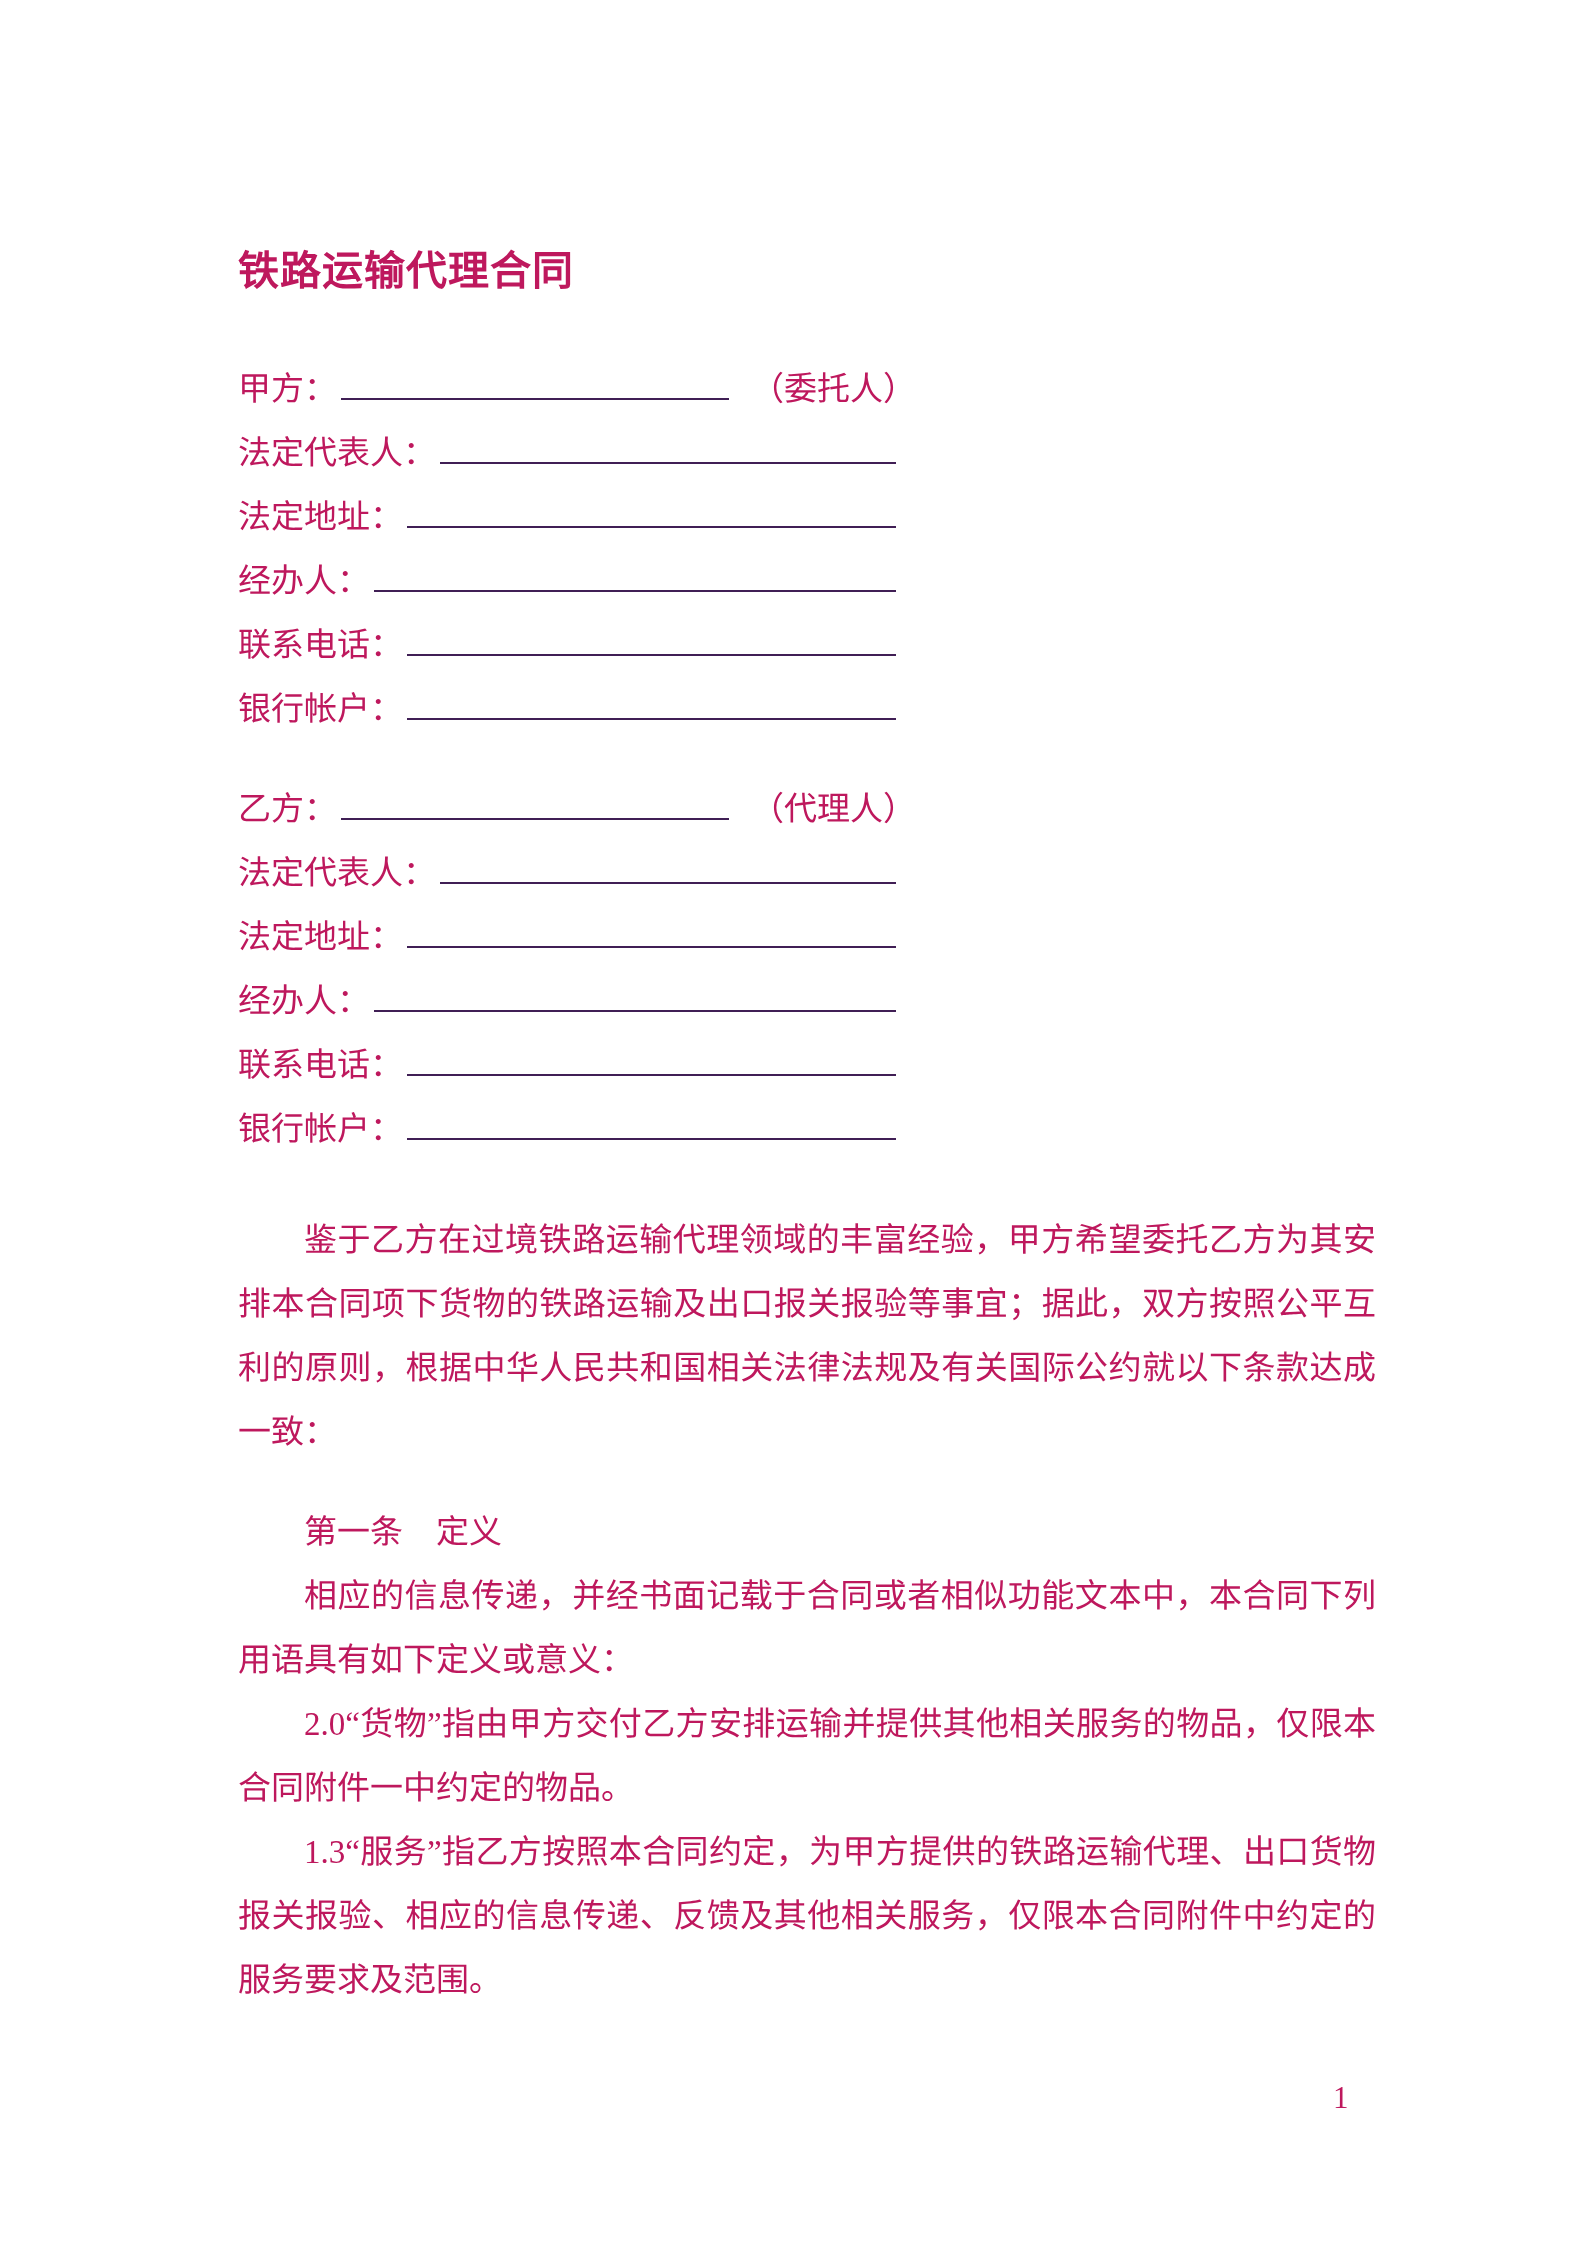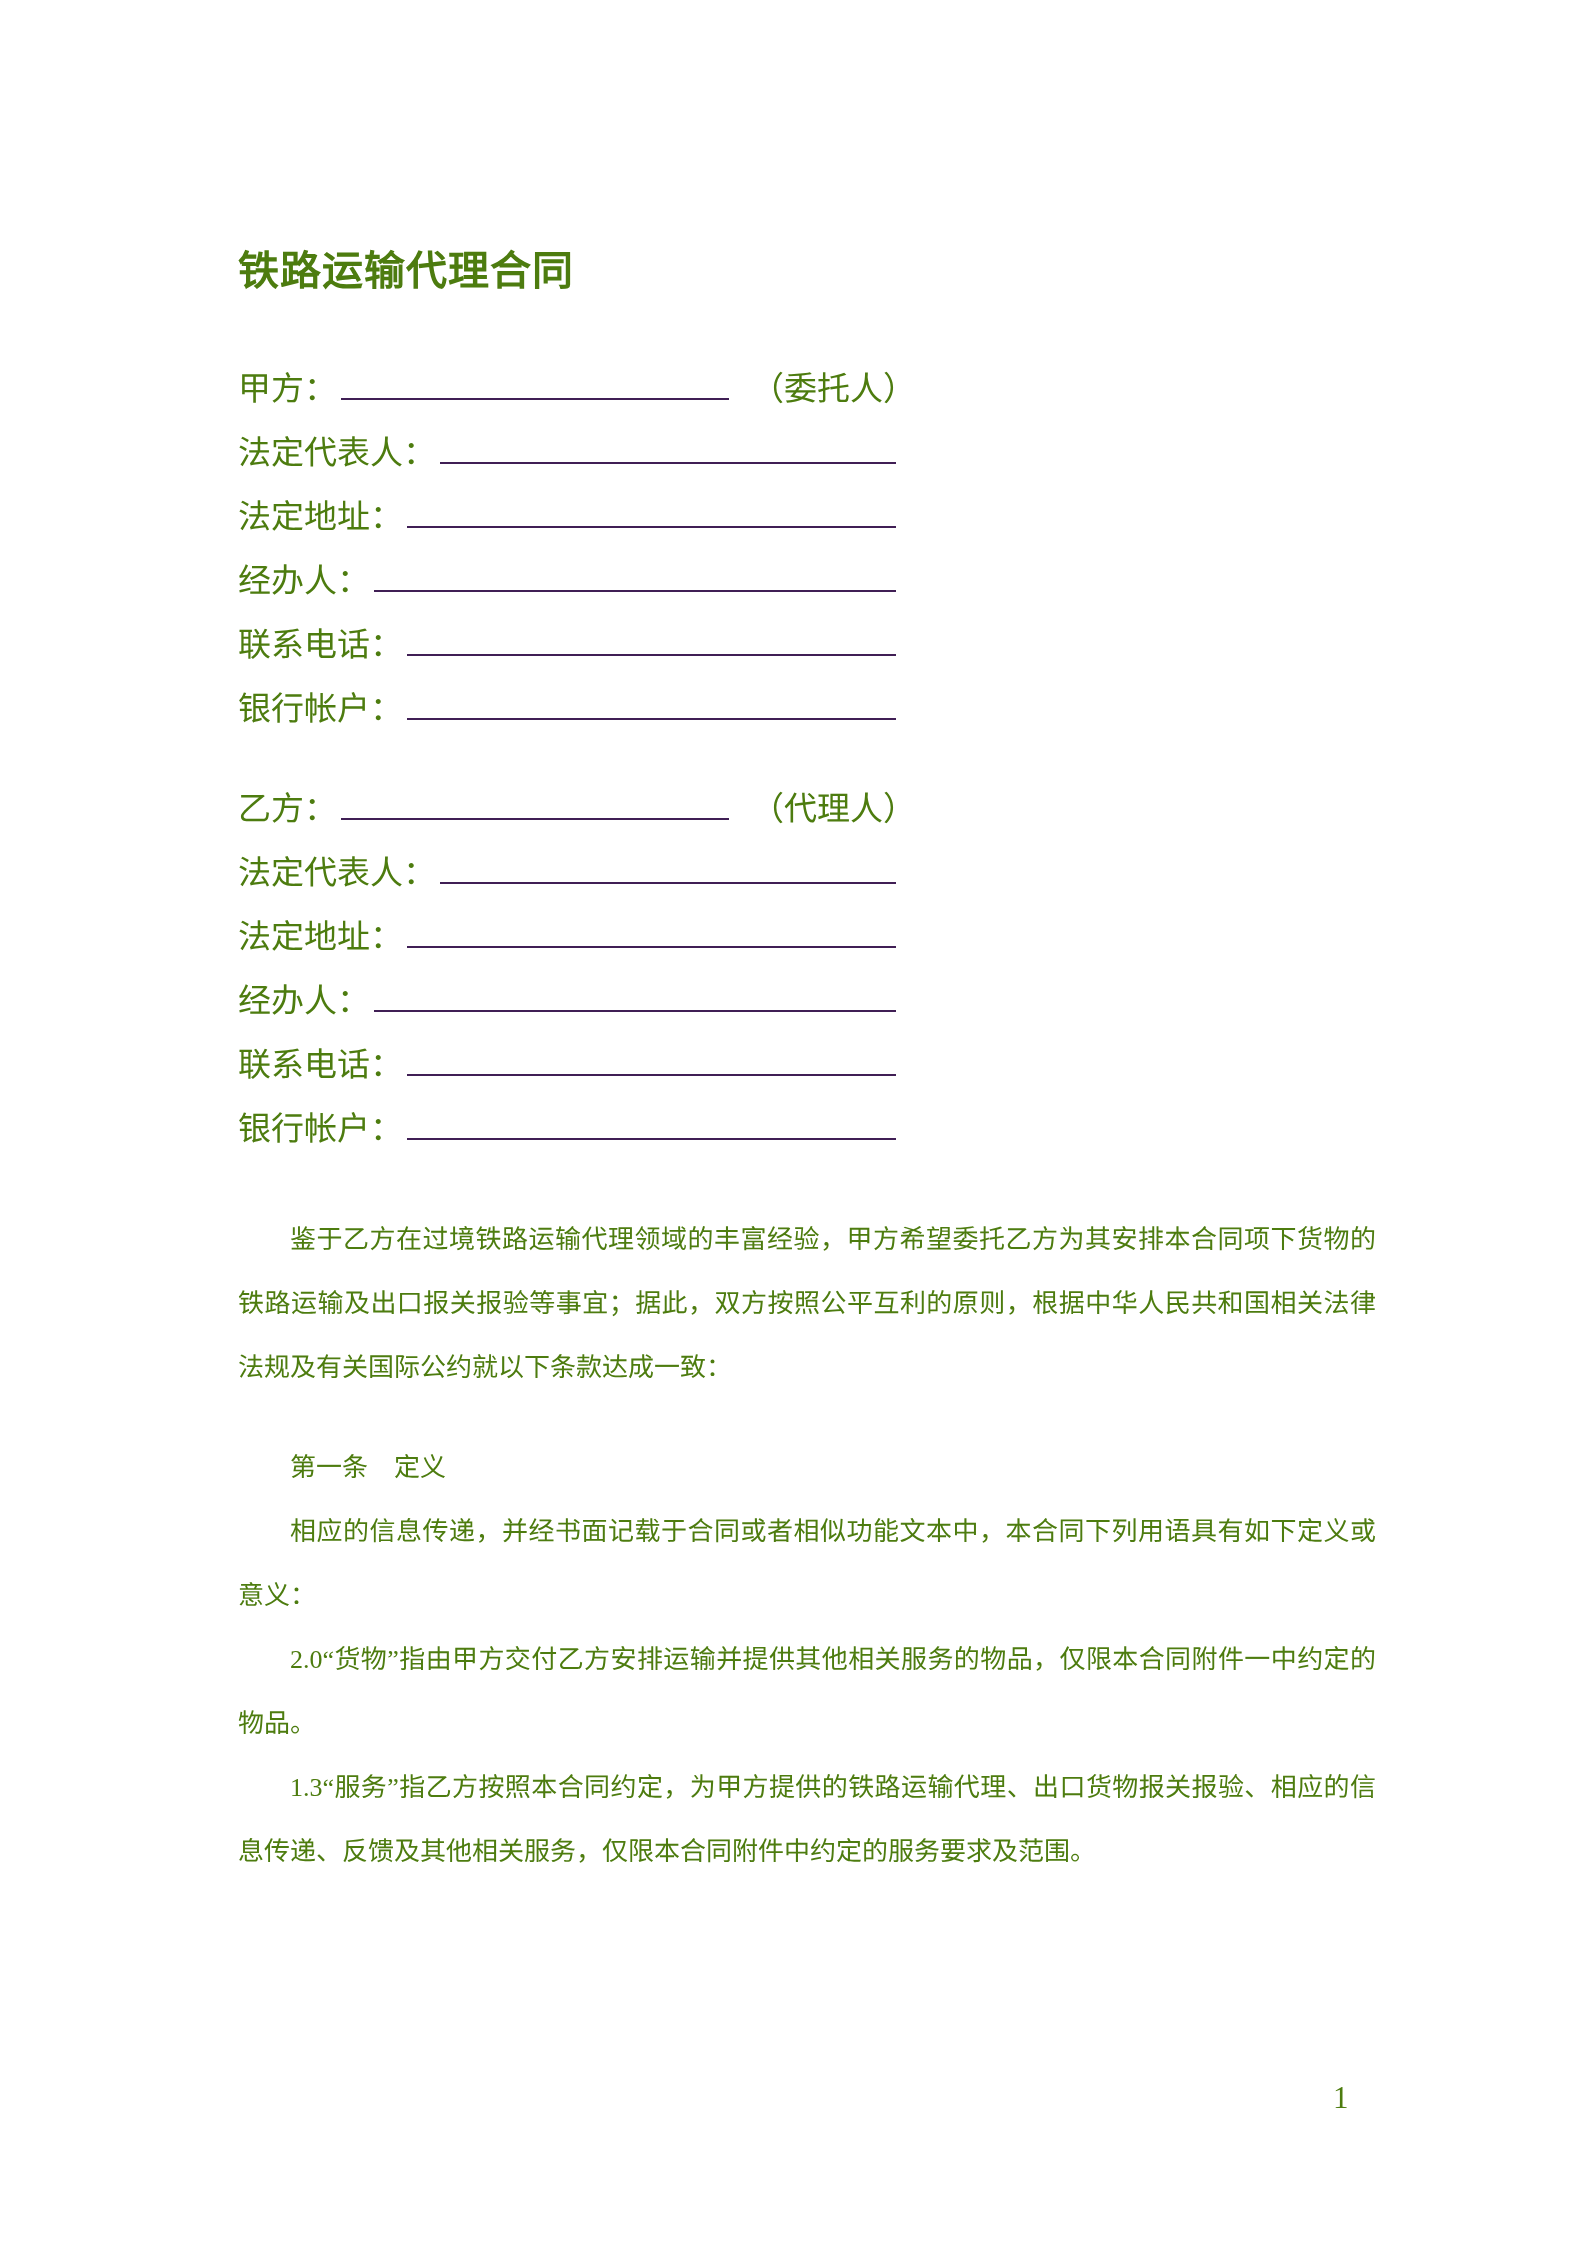--- a/index.html
+++ b/index.html
@@ -9,21 +9,21 @@
   }
   .page {
     position: relative;
     width: 1586px;
     height: 2244px;
     margin: 0 auto;
     background: #ffffff;
     box-sizing: border-box;
     padding: 247px 210px 0 238px;
     font-family: "Liberation Serif", "DejaVu Serif", serif;
-    color: #4d7c0f;
+    color: #be185d;
     overflow: hidden;
   }
   .title {
     margin: 0;
     font-family: "Liberation Sans", "DejaVu Sans", sans-serif;
     font-weight: bold;
     font-size: 41px;
     line-height: 48px;
     letter-spacing: 1px;
   }
@@ -49,21 +49,21 @@
   }
   .w-party { width: 388px; }
   .w-rep   { width: 456px; }
   .w-4char { width: 489px; }
   .w-3char { width: 522px; }
   .suffix {
     margin-left: 22px;
   }
   .body-text {
     margin: 0;
-    font-size: 26px;
+    font-size: 33px;
     line-height: 64px;
     text-align: justify;
     text-indent: 2em;
   }
   .preamble {
     margin-top: 46px;
   }
   .article-heading {
     margin-top: 36px;
     font-weight: normal;

